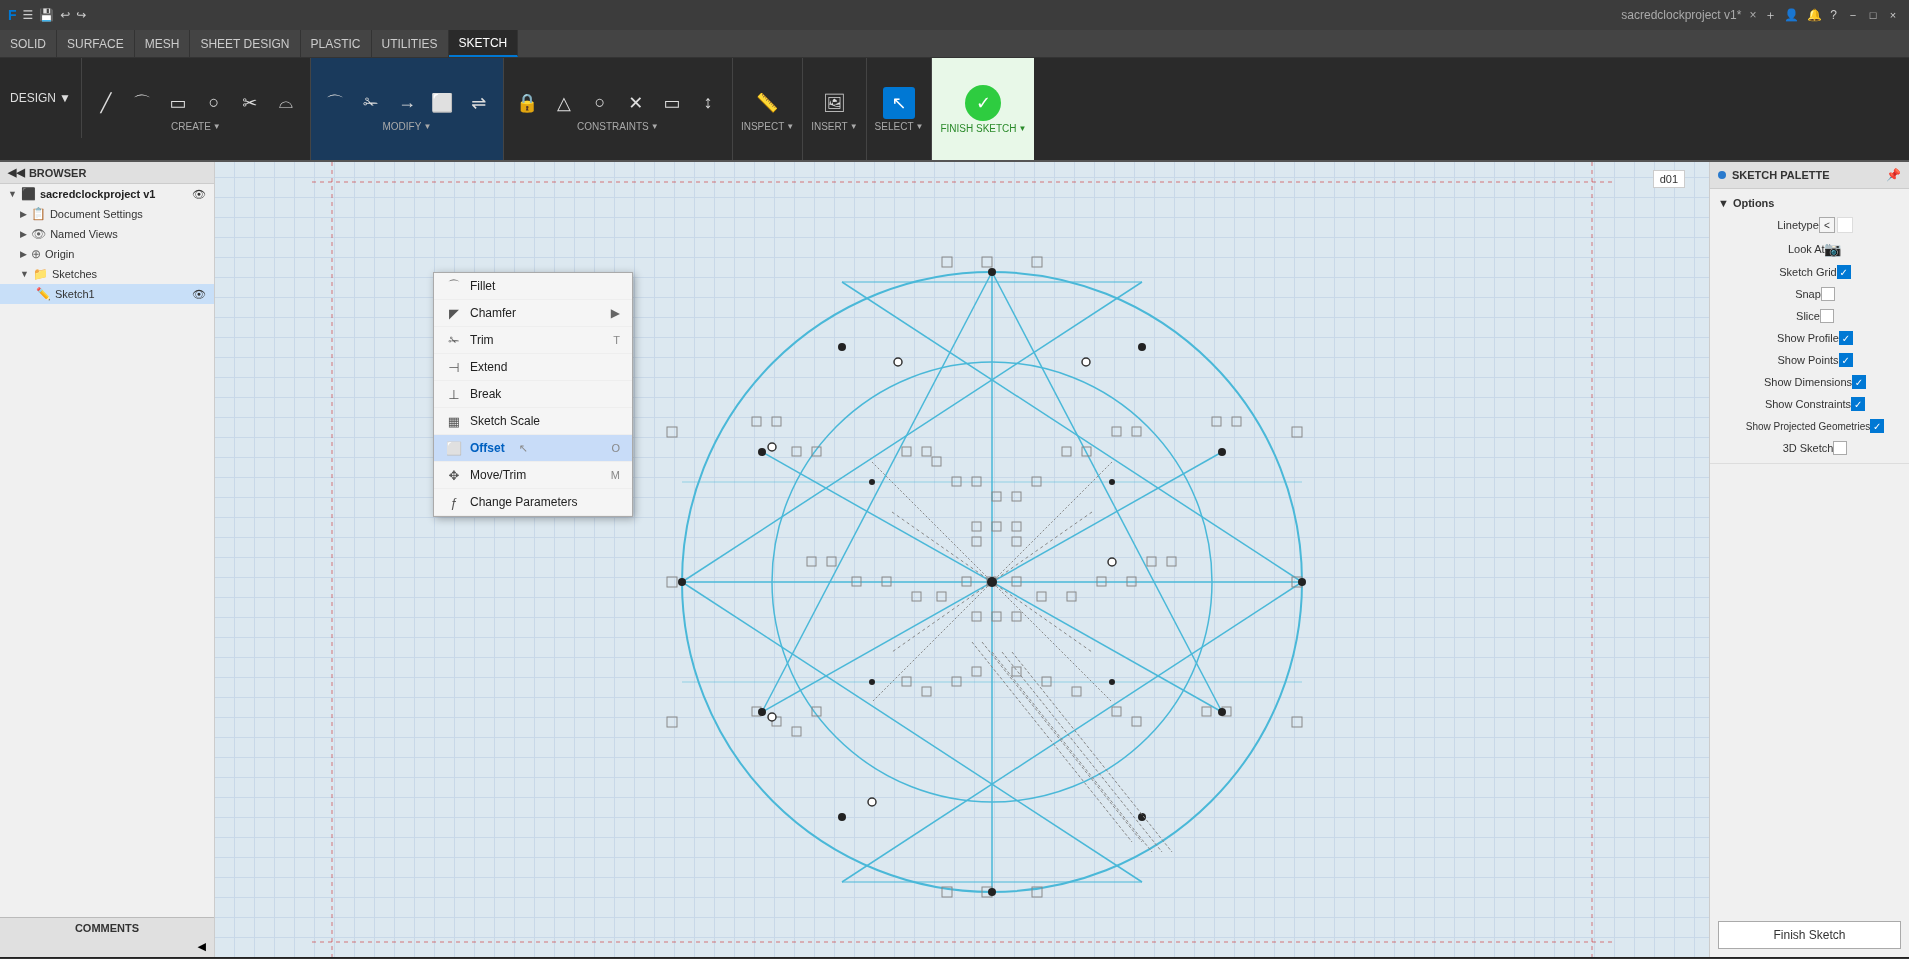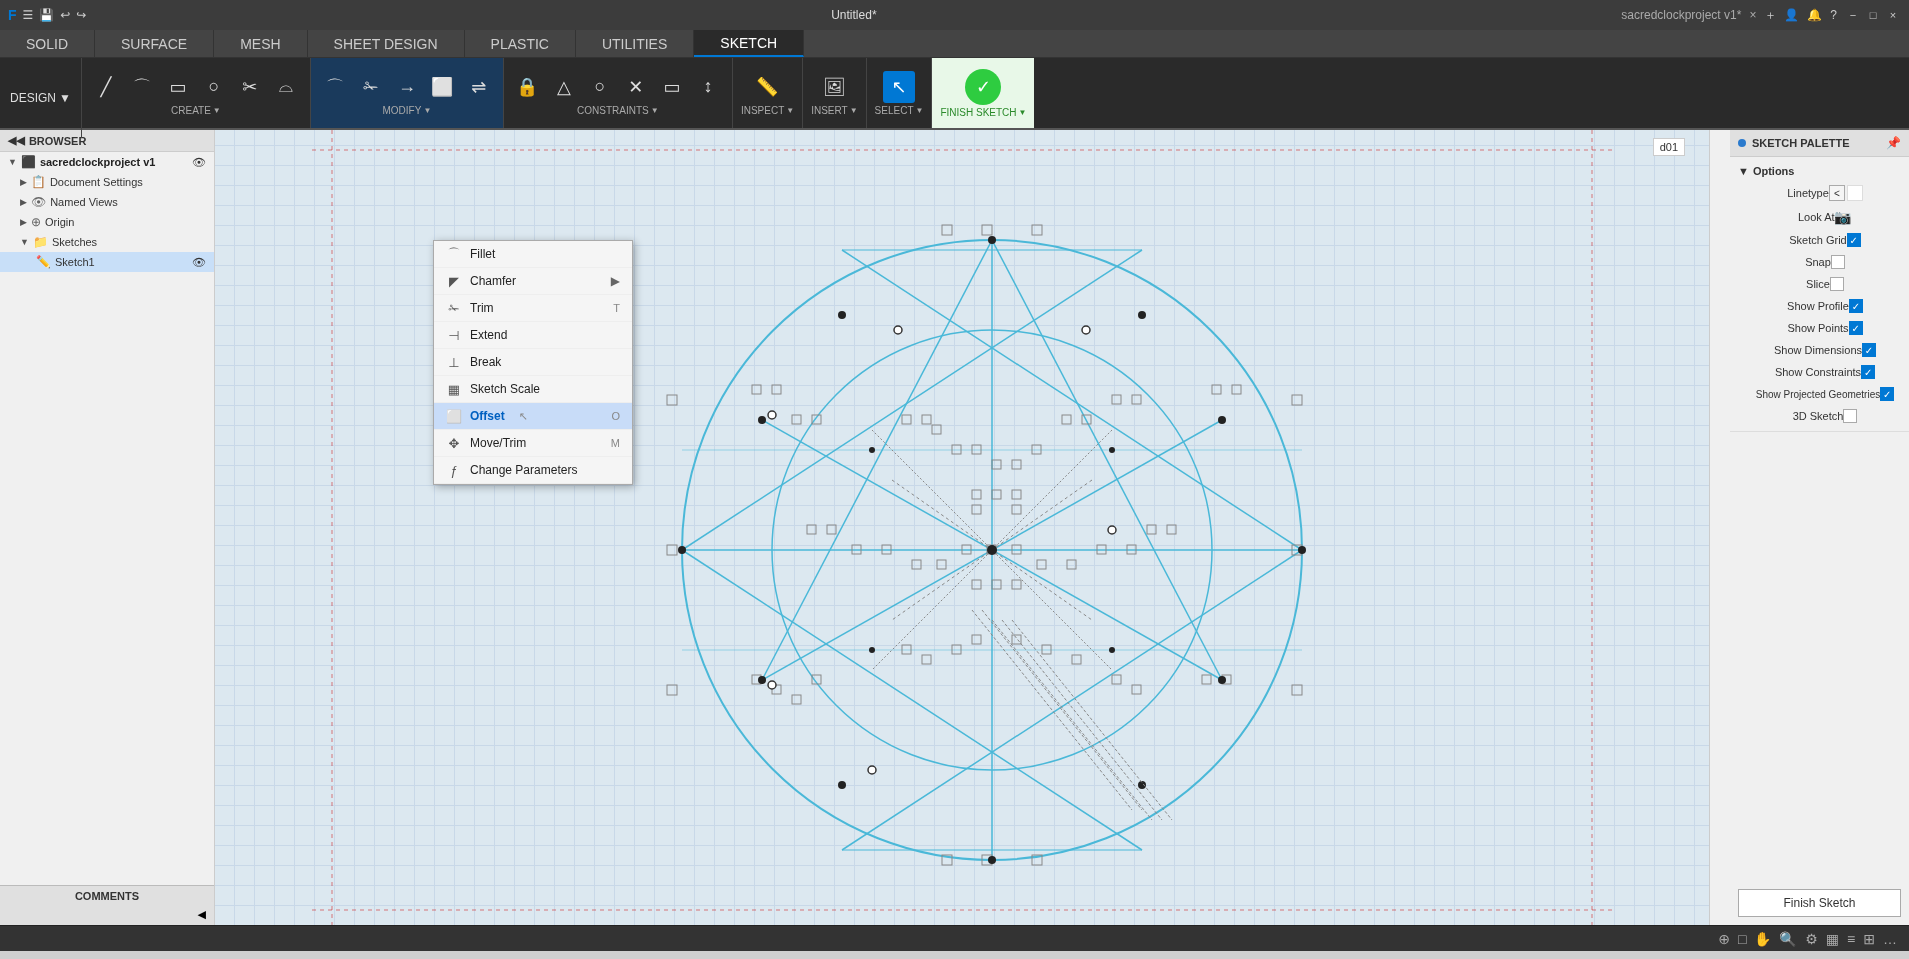--- a/index.html
+++ b/index.html
@@ -17,29 +17,29 @@
     .window-controls { display: flex; gap: 4px; }
     .win-btn { width: 16px; height: 16px; display: flex; align-items: center; justify-content: center; cursor: pointer; color: #ccc; font-size: 11px; }
 
     
     #toolbar-tabs {
       display: flex; align-items: center;
       background: #444; height: 28px;
       border-bottom: 1px solid #333;
     }
     .toolbar-tab {
-      padding: 0 26px; height: 100%; display: flex; align-items: center;
-      color: #ccc; font-size: 14px; cursor: pointer; border-right: 1px solid #333;
+      padding: 0 10px; height: 100%; display: flex; align-items: center;
+      color: #ccc; font-size: 12px; cursor: pointer; border-right: 1px solid #333;
     }
     .toolbar-tab.active { background: #2a2a2a; color: white; border-bottom: 2px solid #0078d4; }
 
     
     #main-toolbar {
       display: flex; align-items: stretch;
-      background: #2a2a2a; height: 72px;
+      background: #2a2a2a; height: 104px;
       border-bottom: 2px solid #555;
       position: relative;
     }
     .toolbar-section {
       display: flex; flex-direction: column; align-items: center; justify-content: center;
       padding: 4px 8px; border-right: 1px solid #444; min-width: 60px; position: relative;
     }
     .toolbar-section.active { background: #1a3a5c; }
     .toolbar-icons { display: flex; gap: 4px; align-items: center; flex-wrap: wrap; justify-content: center; }
     .toolbar-icon {
@@ -120,21 +120,21 @@
       border-bottom: 1px solid #eee;
     }
     .dropdown-item.highlighted { background: #c8dcf8; }
     .dropdown-item .shortcut { margin-left: auto; color: #888; font-size: 11px; }
     .dropdown-item .submenu-arrow { margin-left: auto; color: #666; }
     .dropdown-item .item-icon { width: 16px; height: 16px; display: flex; align-items: center; justify-content: center; font-size: 13px; color: #555; }
 
     
     #right-panel {
       width: 200px; background: #f0f0f0; border-left: 1px solid #ccc;
-      display: flex; flex-direction: column; flex-shrink: 0; padding-left: 20px;
+      display: flex; flex-direction: column; flex-shrink: 0;
     }
     #sketch-palette-header {
       display: flex; align-items: center; justify-content: space-between;
       padding: 6px 8px; background: #e0e0e0; border-bottom: 1px solid #ccc;
       font-size: 11px; font-weight: bold; color: #333;
     }
     .palette-dot { width: 8px; height: 8px; background: #2a7acd; border-radius: 50%; }
     .palette-pin { font-size: 12px; color: #666; }
     .palette-section {
       padding: 4px 8px; border-bottom: 1px solid #ddd;
@@ -183,23 +183,20 @@
 </head>
 <body>
 
 <div id="title-bar">
   <div class="left">
     <span style="color:#0078d4;font-weight:bold;font-size:14px;">F</span>
     <span style="cursor:pointer;color:#ccc;">☰</span>
     <span style="cursor:pointer;">💾</span>
     <span style="cursor:pointer;">↩</span>
     <span style="cursor:pointer;">↪</span>
-  </div>
-  <div class="center">
-    <span style="color:#ddd;">Untitled*</span>
   </div>
   <div class="right">
     <span style="color:#aaa;">sacredclockproject v1*</span>
     <span style="cursor:pointer;color:#aaa;">×</span>
     <span style="cursor:pointer;">＋</span>
     <span style="cursor:pointer;">👤</span>
     <span style="cursor:pointer;">🔔</span>
     <span style="cursor:pointer;">?</span>
     <div class="window-controls">
       <span class="win-btn">−</span>

